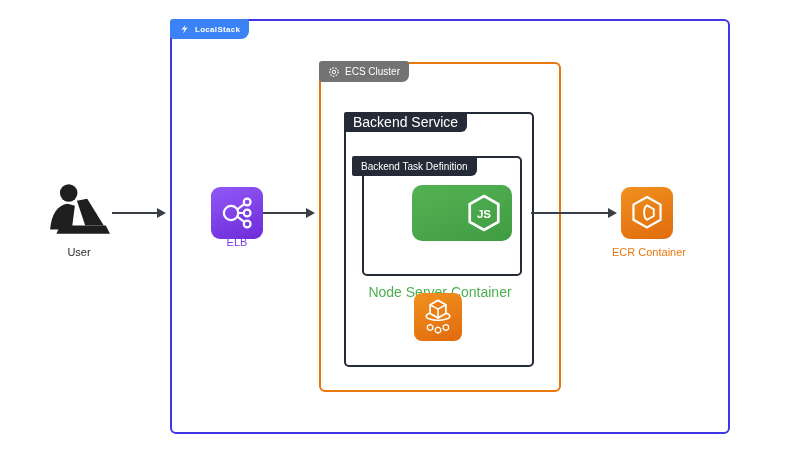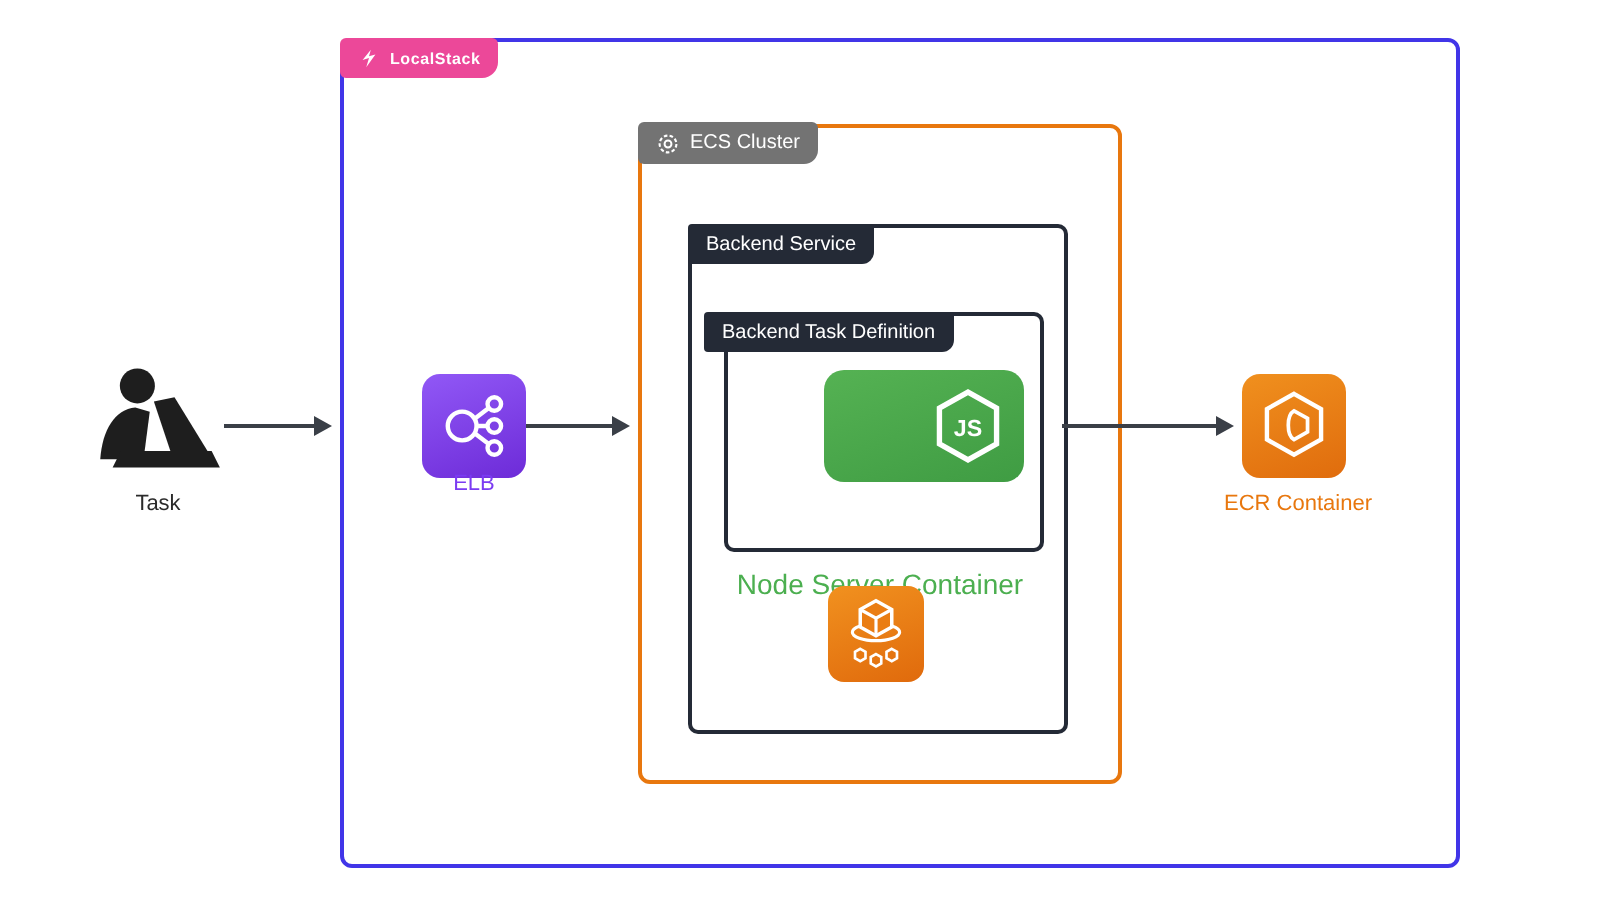--- a/index.html
+++ b/index.html
@@ -10,24 +10,24 @@
   .box{position:absolute;border-radius:6px;background:transparent;}
   .ls-box{left:170px;top:19px;width:556px;height:411px;border:2px solid #4135e8;}
   .ecs-box{left:319px;top:62px;width:238px;height:326px;border:2px solid #e8770e;}
   .svc-box{left:344px;top:112px;width:186px;height:251px;border:2px solid #242a36;border-radius:5px;}
   .task-box{left:362px;top:156px;width:156px;height:116px;border:2px solid #242a36;border-radius:5px;}
 
   .badge{
     position:absolute;display:flex;align-items:center;gap:5px;
     color:#fff;padding:0 9px;box-sizing:border-box;white-space:nowrap;
   }
-  .ls-badge{left:170px;top:19px;height:20px;background:#ec4899;border-radius:3px 3px 8px 3px;
+  .ls-badge{left:170px;top:19px;height:20px;background:#3b82f6;border-radius:3px 3px 8px 3px;
     font-size:8px;font-weight:700;letter-spacing:.3px;}
   .ecs-badge{left:319px;top:61px;height:21px;background:#737373;border-radius:3px 3px 7px 3px;font-size:10px;}
-  .svc-badge{left:344px;top:112px;height:20px;background:#242a36;border-radius:2px 2px 6px 2px;font-size:10px;}
+  .svc-badge{left:344px;top:112px;height:20px;background:#242a36;border-radius:2px 2px 6px 2px;font-size:14px;}
   .task-badge{left:352px;top:156px;height:20px;background:#242a36;border-radius:2px 2px 6px 2px;font-size:10px;}
 
   .icon-tile{position:absolute;display:flex;align-items:center;justify-content:center;}
   .elb-tile{left:211px;top:187px;width:52px;height:52px;border-radius:9px;
     background:linear-gradient(160deg,#9158f6 0%,#6d2bd8 100%);}
   .node-tile{left:412px;top:185px;width:56px;height:56px;border-radius:10px;
     background:linear-gradient(160deg,#55b253 0%,#3f9c43 100%);padding-left:44px;}
   .ecs-tile{left:414px;top:293px;width:48px;height:48px;border-radius:8px;
     background:linear-gradient(160deg,#f1911f 0%,#e06a0c 100%);}
   .ecr-tile{left:621px;top:187px;width:52px;height:52px;border-radius:9px;
@@ -55,21 +55,21 @@
 <div class="canvas">
 
   <div class="icon-tile user-wrap">
     <svg width="66" height="54" viewBox="0 0 64 52" fill="#1e1e1e" xmlns="http://www.w3.org/2000/svg">
       <circle cx="22" cy="8.5" r="8.5"></circle>
       <path d="M4 44 C5 30 11 20 21 19 L28 21 L25 44 Z"></path>
       <path d="M30 16 L40 14 L56 40 L38 40 Z"></path>
       <path d="M14 40 L58 40 L62 48 L10 48 Z"></path>
     </svg>
   </div>
-  <div class="node-label user-label">Task</div>
+  <div class="node-label user-label">User</div>
 
   <div class="arrow a1"></div>
 
   <div class="box ls-box"></div>
   <div class="badge ls-badge">
     <svg width="11" height="11" viewBox="0 0 24 24" xmlns="http://www.w3.org/2000/svg">
       <path d="M5 13 L14 2 L12 9 L19 7 L9 21 L12 11 Z" fill="#ffffff"></path>
     </svg>
     <span>LocalStack</span>
   </div>

